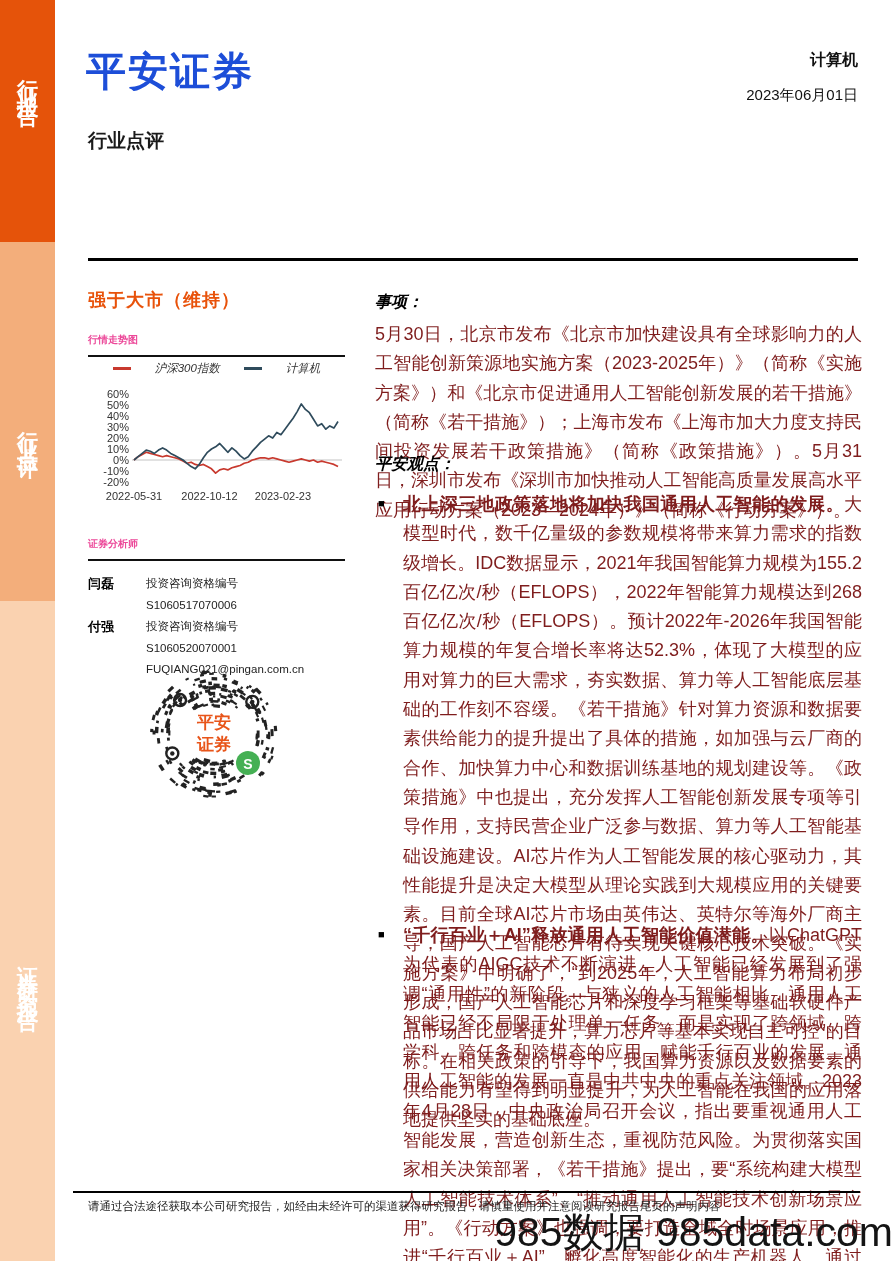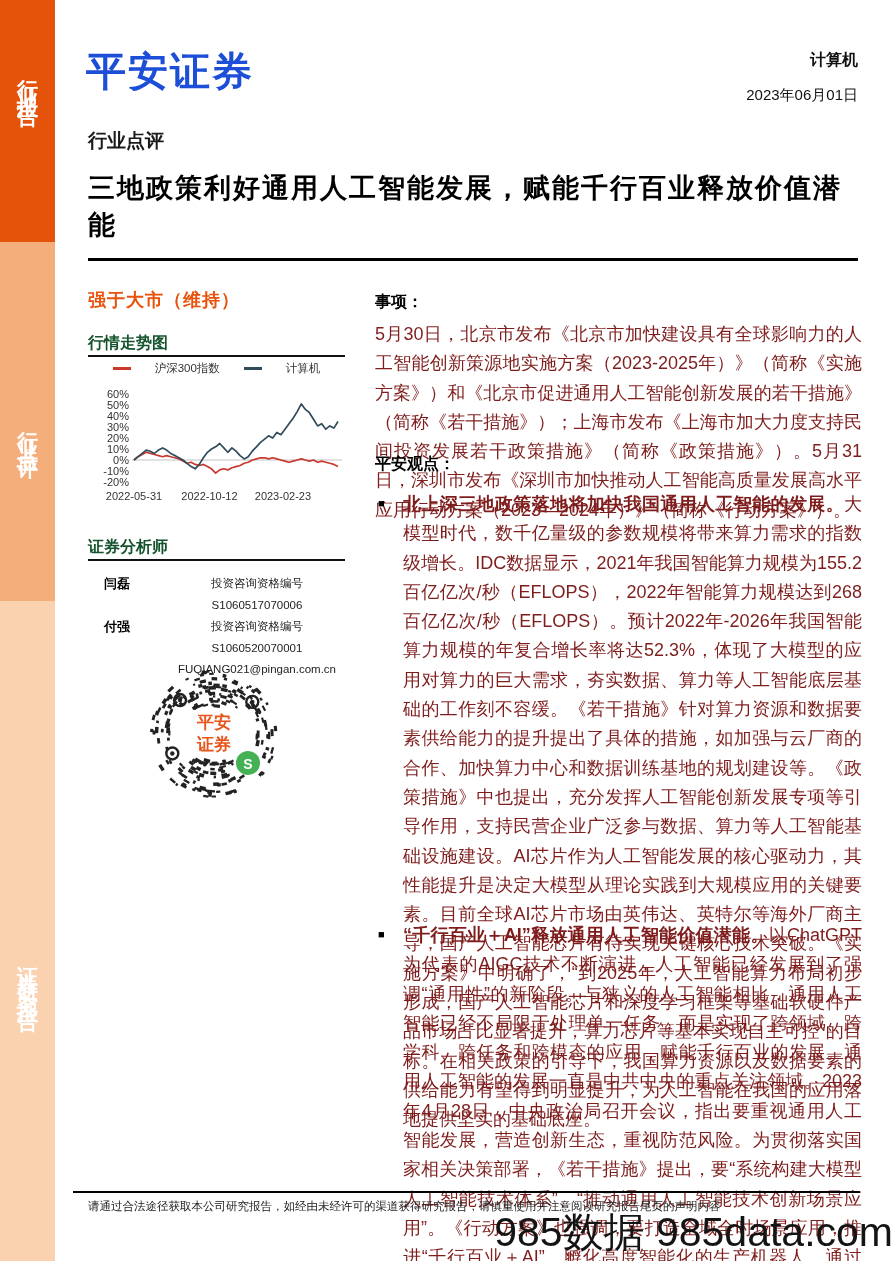--- a/index.html
+++ b/index.html
@@ -22,31 +22,31 @@
   
   .logo { left:86px; top:44px; font-size:40px; font-weight:bold; color:#1d4ed8; letter-spacing:2px; }
   .industry { right:35px; top:50px; font-size:16px; font-weight:bold; color:#111; }
   .date { right:35px; top:86px; font-size:15px; color:#111; }
   .report-type { left:88px; top:128px; font-size:19px; font-weight:bold; }
   .main-title { left:88px; top:170px; width:760px; font-size:27px; font-weight:bold; line-height:37px; letter-spacing:2px; color:#000; }
   .title-rule { left:88px; top:258px; width:770px; height:3px; background:#000; }
 
   
   .rating { left:88px; top:288px; font-size:18px; font-weight:bold; color:#E8520A; letter-spacing:1px; }
-  .sec-title { font-size:16px; font-weight:bold; color:#14532d; }
+  .sec-title { font-size:10px; font-weight:bold; color:#ec4899; }
   .sec-rule { height:2px; background:#111; width:257px; left:88px; }
-  .legend { left:88px; top:361px; width:257px; display:flex; justify-content:center; align-items:center; gap:24px; font-size:11.5px; color:#333; }
+  .legend { left:88px; top:361px; width:257px; display:flex; justify-content:center; align-items:center; gap:24px; font-size:11.5px; color:#333;font-style:italic; }
   .legend-dash { display:inline-block; width:18px; height:3px; }
   .analysts { left:88px; top:573px; width:280px; font-size:11.5px; line-height:21.5px; color:#222; }
-  .analyst-row { display:flex;text-align:center; }
+  .analyst-row { display:flex; }
   .analyst-name { width:58px; font-weight:bold; font-size:13px; color:#000; }
   .analyst-detail { flex:1; }
 
   
-  .h-bold { font-size:16px; font-weight:bold; color:#000; }
+  .h-bold { font-size:16px; font-weight:bold; color:#000;font-style:italic; }
   .body-text { font-size:18px; line-height:29.3px; text-align:justify; color:#7f1d1d; }
   .bullet { position:absolute; left:375px; width:487px; }
   .bullet-marker { position:absolute; left:3px; top:7px; font-size:11px; color:#000; }
   .bullet-body { margin-left:28px; }
 
   
   .footer-rule { left:73px; top:1191px; width:787px; height:2px; background:#000; }
   .disclaimer { left:88px; top:1199px; font-size:11.5px; color:#222; }
   .watermark { right:0px; top:1205px; font-size:41px; color:#141414; letter-spacing:0px;text-align:center; }
 </style>
@@ -62,21 +62,20 @@
     <div class="side-text" style="top:172px;">行业点评</div>
   </div>
   <div class="side-seg" id="seg2" style="top: 601px; height: 660px; background: rgb(250, 210, 176);">
     <div class="side-text" style="top:348px;">证券研究报告</div>
   </div>
 
   <div class="abs logo">平安证券</div>
   <div class="abs industry">计算机</div>
   <div class="abs date">2023年06月01日</div>
   <div class="abs report-type">行业点评</div>
-  <h1 class="abs main-title">三地政策利好通用人工智能发展，赋能千行百业释放价值潜能</h1>
   <div class="abs title-rule"></div>
 
   <div class="abs rating">强于大市（维持）</div>
 
   <div class="abs sec-title" style="left:88px;top:333px;">行情走势图</div>
   <div class="abs sec-rule" style="top:355px;"></div>
 
   <div class="abs legend">
     <span class="legend-dash" id="dash0" style="background: rgb(200, 57, 46);"></span>
     <span>沪深300指数</span>

